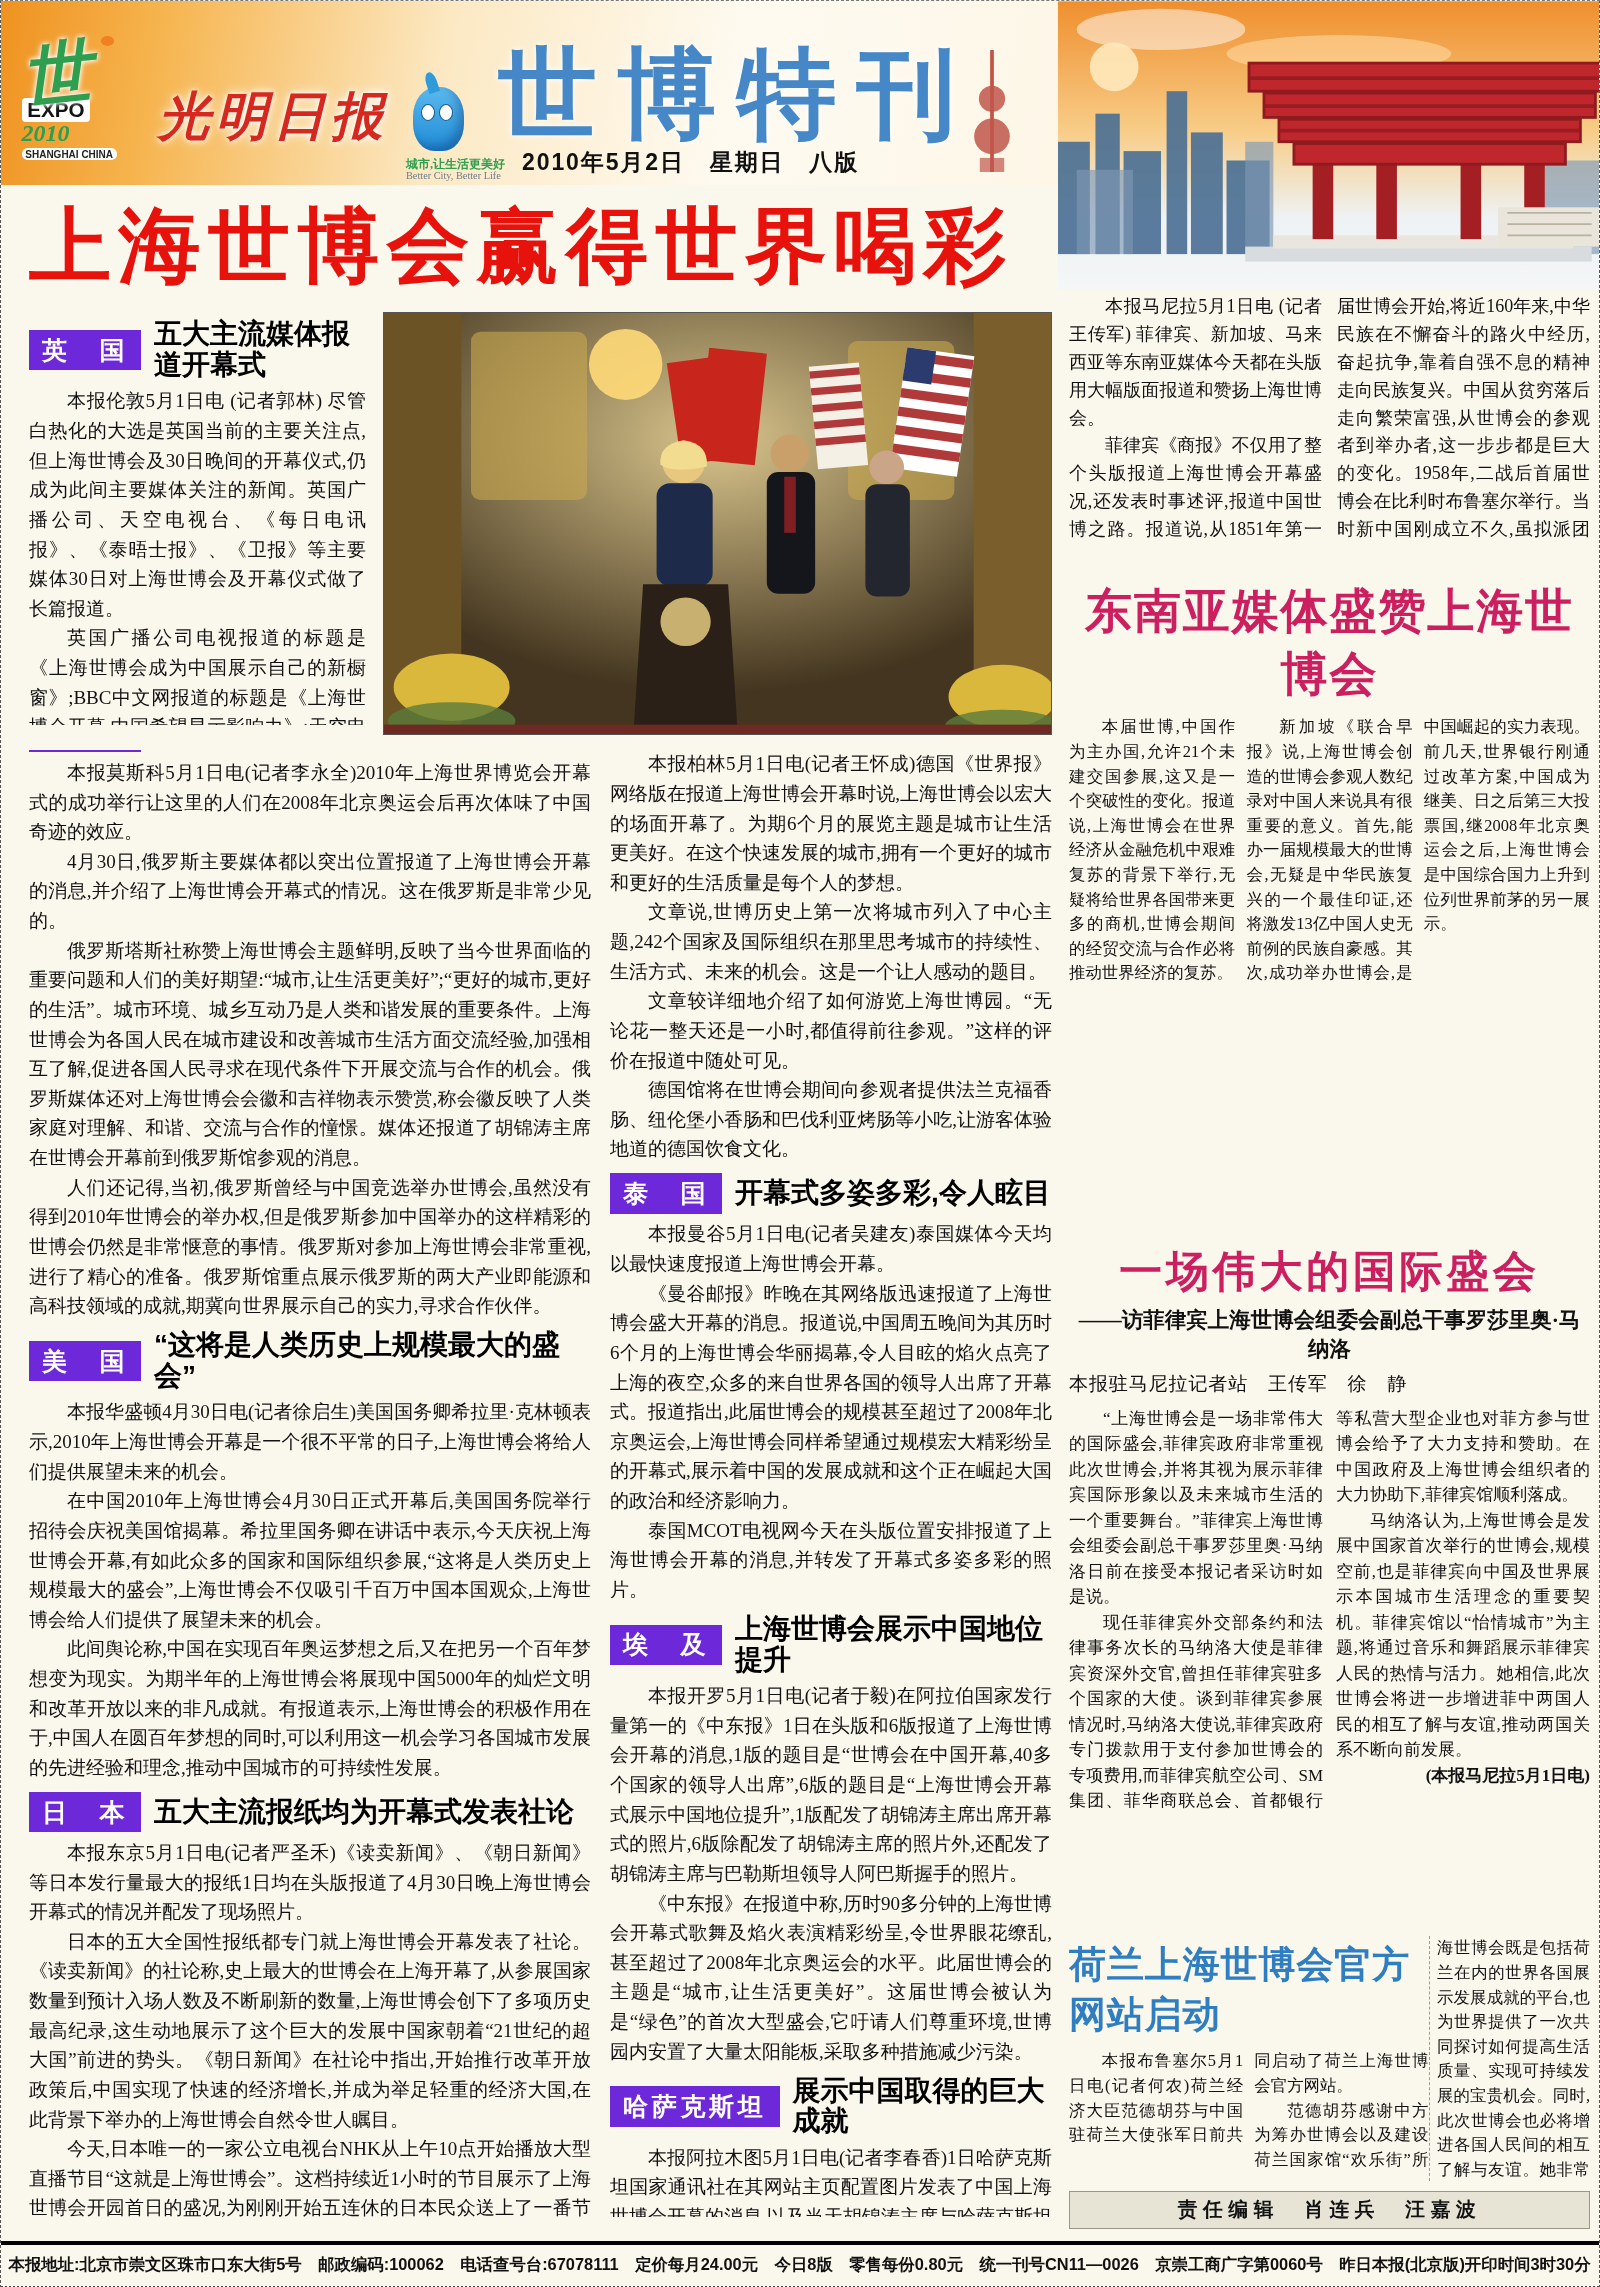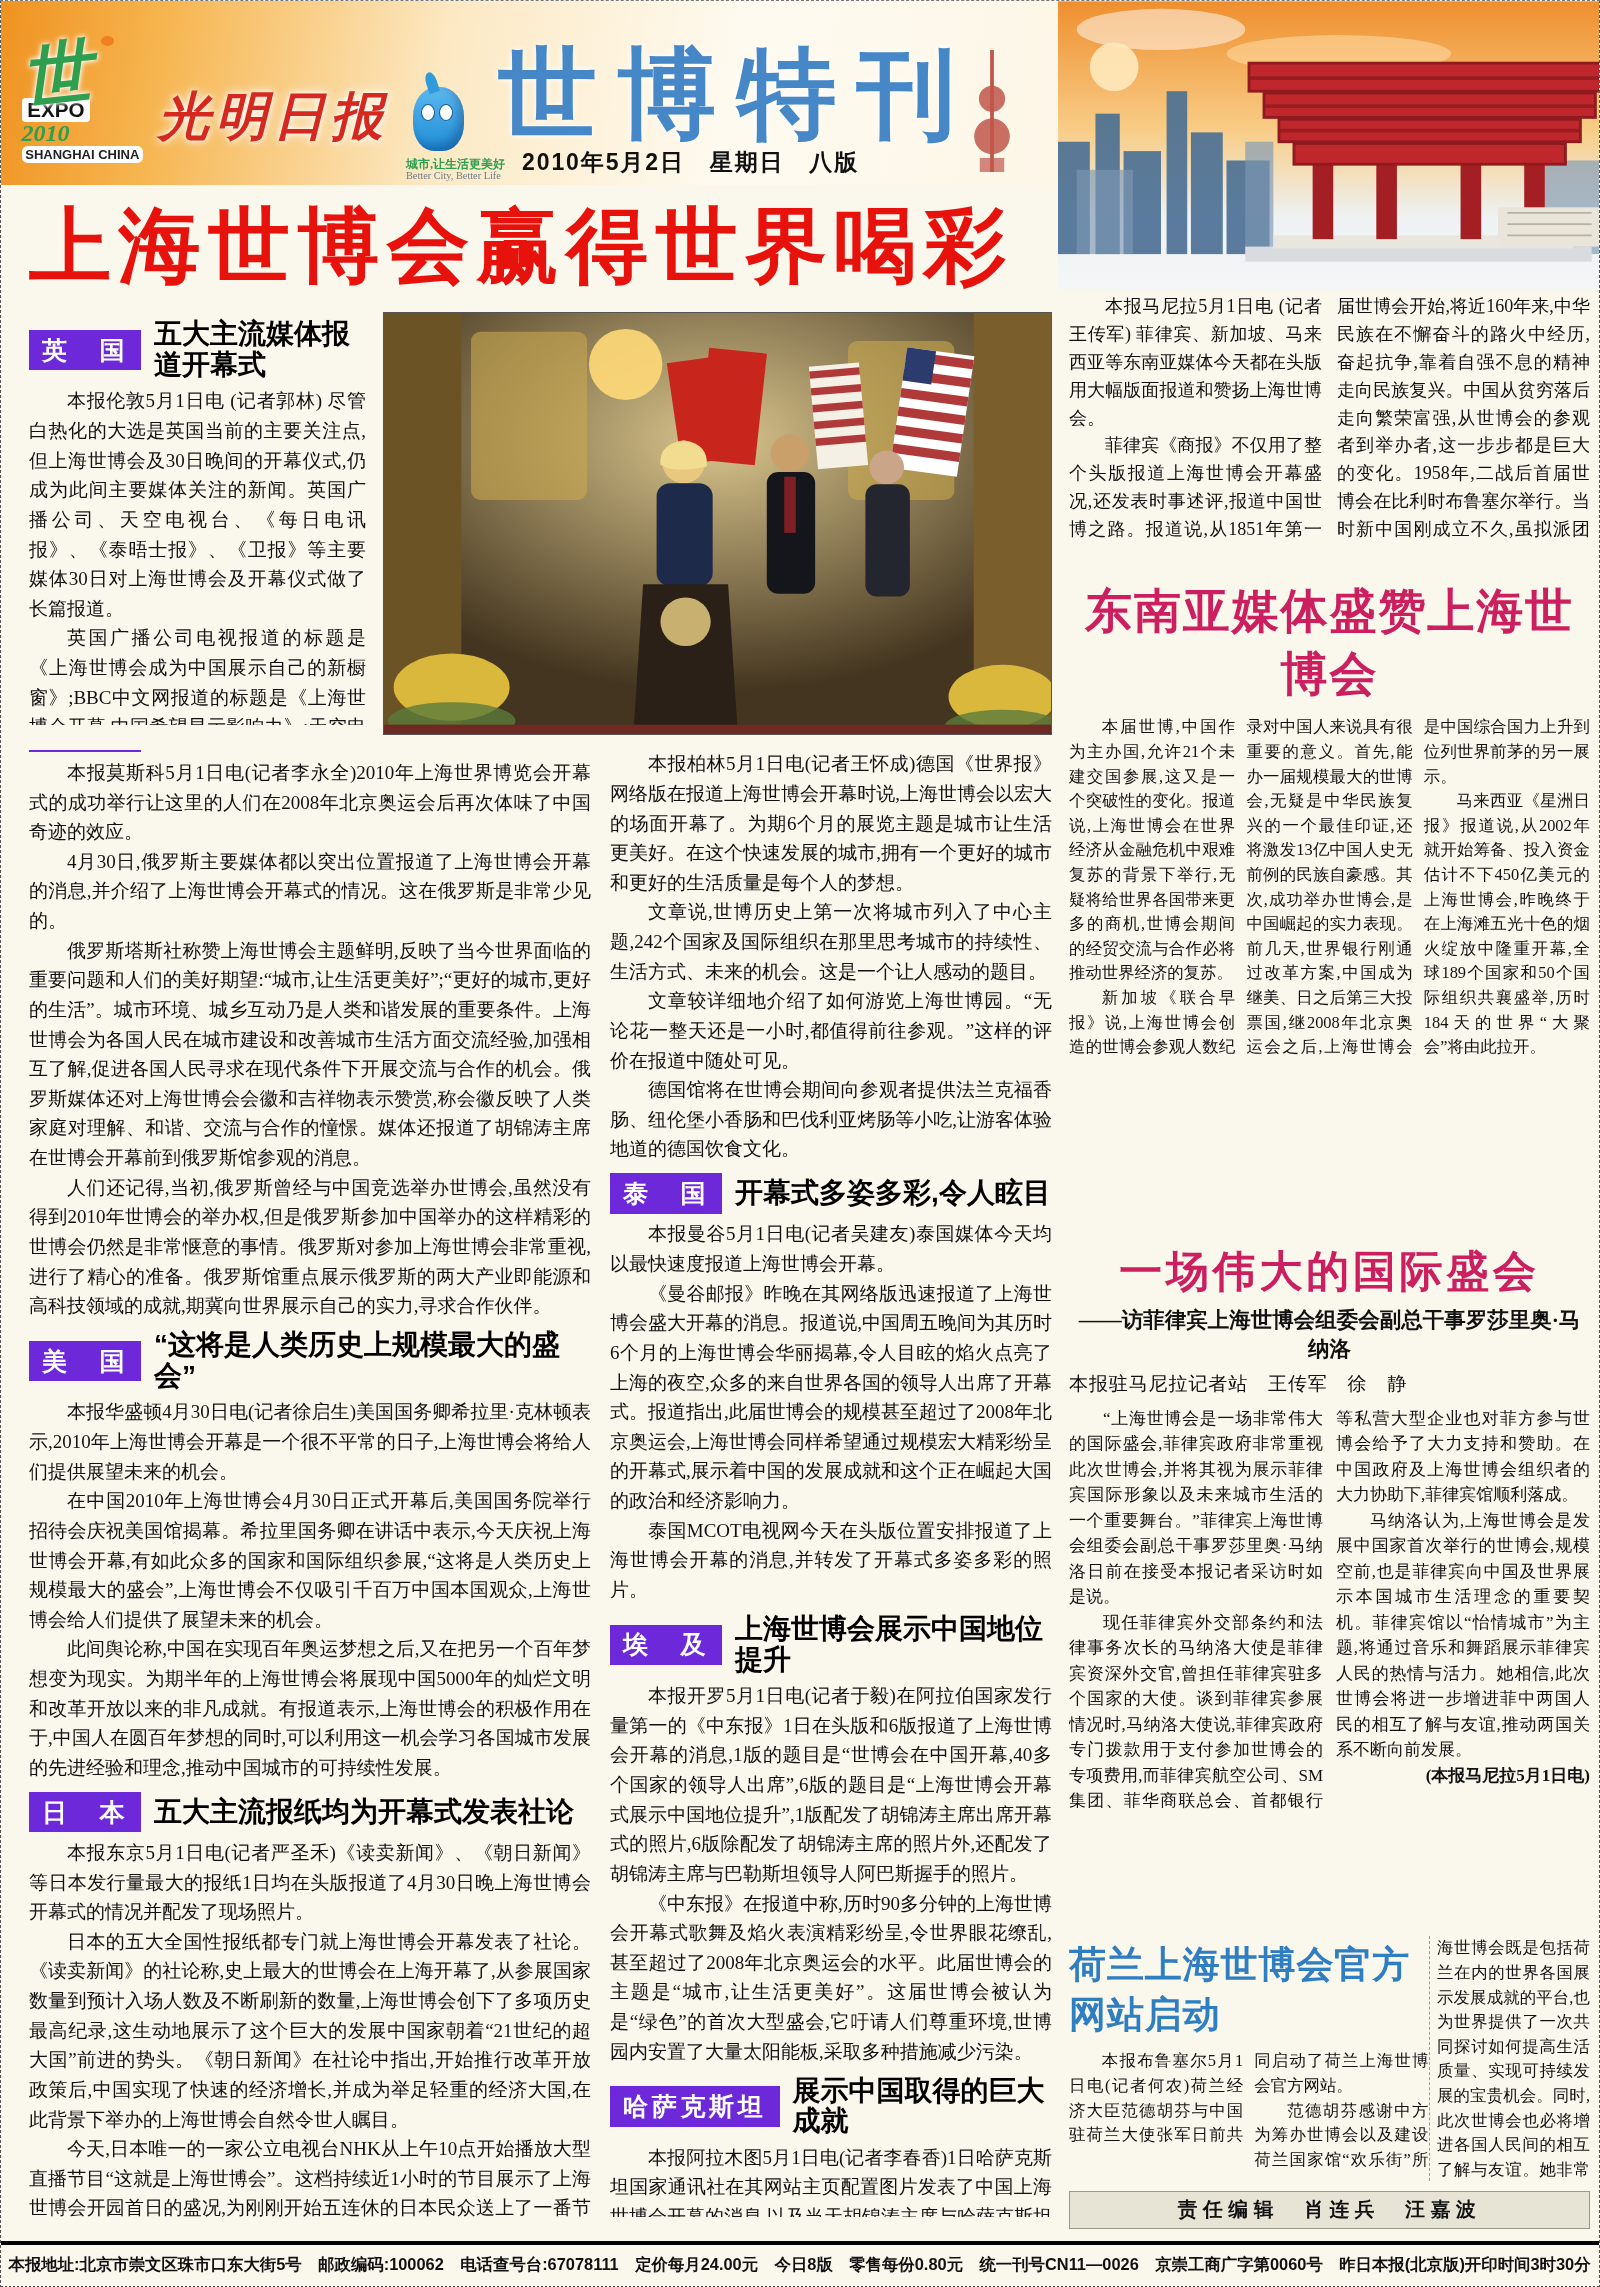--- a/index.html
+++ b/index.html
@@ -10,21 +10,21 @@
   
   .masthead{position:absolute;left:0;top:0;width:100%;height:184px;
     background:linear-gradient(100deg,#ef9220 0%,#f6b44e 10%,#fce9c4 28%,#fefaf0 46%,#fdf6e6 70%,#f9e7c4 100%);}
   .expo-logo{position:absolute;left:20.6px;top:37px;width:141px;text-align:left;}
   .logo-mark{font-size:69px;line-height:66px;font-weight:bold;color:#2e9e4f;font-style:italic;
     text-shadow:0 0 4.7px #fff,0 0 7.5px #fff;transform:rotate(-6deg);}
   .logo-dot{position:absolute;left:79px;top:-1.9px;width:13px;height:9.4px;background:#f08021;border-radius:50%;}
   .logo-expo{display:inline-block;background:#fff;border-radius:3.7px;padding:0 5.6px;font-family:"Liberation Sans",sans-serif;
     font-weight:bold;font-size:20.6px;color:#111;margin-top:-7.5px;}
   .logo-year{font-size:24px;color:#2e9e4f;font-style:italic;font-weight:bold;line-height:22.5px;}
-  .logo-sub{font-family:"Liberation Sans",sans-serif;font-size:13px;font-weight:bold;color:#222;
+  .logo-sub{font-family:"Liberation Sans",sans-serif;font-size:10px;font-weight:bold;color:#222;
     background:#fff;border-radius:5.6px;padding:0.9px 3.7px;display:inline-block;margin-top:1.9px;}
   .paper-name{position:absolute;left:157px;top:81px;font-size:52px;font-weight:bold;font-style:italic;
     color:#d5281e;letter-spacing:5.6px;text-shadow:0 0 5.6px #fff,0 0 11.2px #fff;}
   .mascot{position:absolute;left:412px;top:86px;width:51px;height:64px;background:linear-gradient(#5cb9ee,#1e8bd6);
     border-radius:46% 46% 42% 42%;box-shadow:inset -5.6px -5.6px 9.4px rgba(0,0,60,.25);}
   .mascot:before{content:"";position:absolute;left:13px;top:-15px;width:11.2px;height:20.6px;background:#2f9bdb;border-radius:50% 50% 0 0;transform:rotate(-18deg);}
   .mascot .eye{position:absolute;top:17px;width:12px;height:15px;background:#fff;border-radius:50%;border:1.9px solid #0d5c96;}
   .mascot .eye.l{left:7.5px;}.mascot .eye.r{left:26px;}
   .slogan{position:absolute;left:405px;top:157px;line-height:12px;white-space:nowrap;}
   .slogan .cn{font-size:12px;color:#2e9e4f;font-weight:bold;}
@@ -357,21 +357,20 @@
 
     <p class="para">本报马尼拉5月1日电 (记者王传军) 菲律宾、新加坡、马来西亚等东南亚媒体今天都在头版用大幅版面报道和赞扬上海世博会。</p>
         <p class="para">菲律宾《商报》不仅用了整个头版报道上海世博会开幕盛况,还发表时事述评,报道中国世博之路。报道说,从1851年第一届世博会开始,将近160年来,中华民族在不懈奋斗的路火中经历,奋起抗争,靠着自强不息的精神走向民族复兴。中国从贫穷落后走向繁荣富强,从世博会的参观者到举办者,这一步步都是巨大的变化。1958年,二战后首届世博会在比利时布鲁塞尔举行。当时新中国刚成立不久,虽拟派团参加,却因与比利时未建交而遭拒绝。</p>
       </div>
 
     <h2 class="se-headline">东南亚媒体盛赞上海世博会</h2>
     <div class="se-body">
 
     <p class="para">本届世博,中国作为主办国,允许21个未建交国参展,这又是一个突破性的变化。报道说,上海世博会在世界经济从金融危机中艰难复苏的背景下举行,无疑将给世界各国带来更多的商机,世博会期间的经贸交流与合作必将推动世界经济的复苏。</p>
         <p class="para">新加坡《联合早报》说,上海世博会创造的世博会参观人数纪录对中国人来说具有很重要的意义。首先,能办一届规模最大的世博会,无疑是中华民族复兴的一个最佳印证,还将激发13亿中国人史无前例的民族自豪感。其次,成功举办世博会,是中国崛起的实力表现。前几天,世界银行刚通过改革方案,中国成为继美、日之后第三大投票国,继2008年北京奥运会之后,上海世博会是中国综合国力上升到位列世界前茅的另一展示。</p>
-        <p class="para">马来西亚《星洲日报》报道说,从2002年就开始筹备、投入资金估计不下450亿美元的上海世博会,昨晚终于在上海滩五光十色的烟火绽放中隆重开幕,全球189个国家和50个国际组织共襄盛举,历时184天的世界“大聚会”将由此拉开。</p>
       </div>
 
     <h2 class="iv-headline">一场伟大的国际盛会</h2>
     <div class="iv-sub">——访菲律宾上海世博会组委会副总干事罗莎里奥·马纳洛</div>
     <div class="iv-byline">本报驻马尼拉记者站　王传军　徐　静</div>
     <div class="iv-body">
       <div>
 
       <p class="para">“上海世博会是一场非常伟大的国际盛会,菲律宾政府非常重视此次世博会,并将其视为展示菲律宾国际形象以及未来城市生活的一个重要舞台。”菲律宾上海世博会组委会副总干事罗莎里奥·马纳洛日前在接受本报记者采访时如是说。</p>
           <p class="para">现任菲律宾外交部条约和法律事务次长的马纳洛大使是菲律宾资深外交官,曾担任菲律宾驻多个国家的大使。谈到菲律宾参展情况时,马纳洛大使说,菲律宾政府专门拨款用于支付参加世博会的专项费用,而菲律宾航空公司、SM集团、菲华商联总会、首都银行等私营大型企业也对菲方参与世博会给予了大力支持和赞助。在中国政府及上海世博会组织者的大力协助下,菲律宾馆顺利落成。</p>

